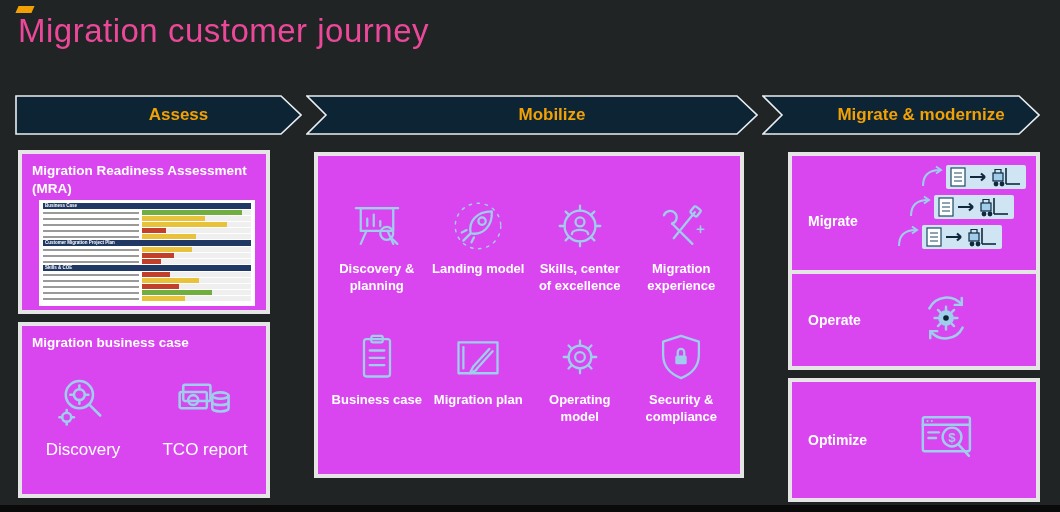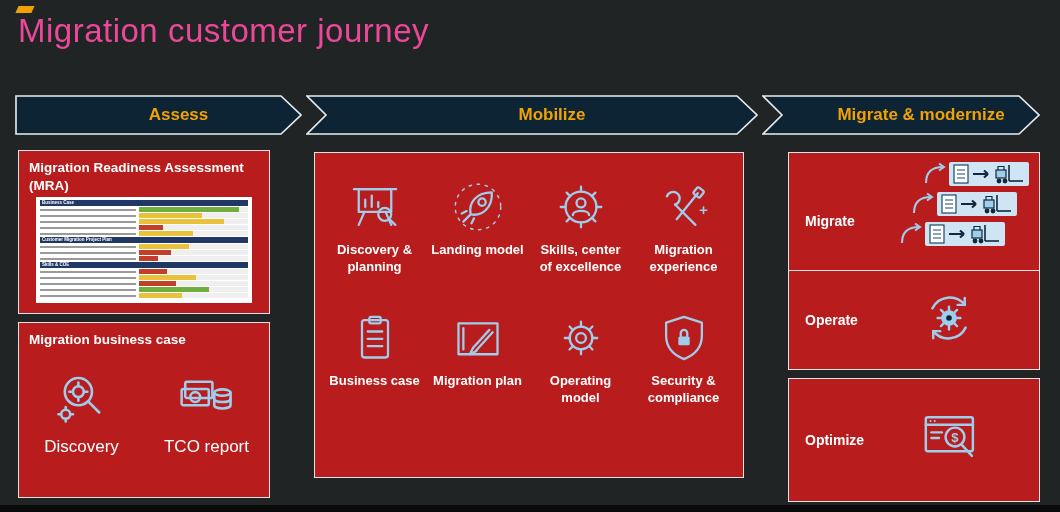--- a/index.html
+++ b/index.html
@@ -14,21 +14,21 @@
   
   .phase{position:absolute;top:95px;height:40px;}
   .phase svg{position:absolute;left:0;top:0;}
   .phase .lbl{position:absolute;inset:0;display:flex;align-items:center;justify-content:center;
               color:#f2a104;font-weight:bold;font-size:17px;margin-left:40px;}
   .phase-assess{left:15px;width:287px;}
   .phase-mobilize{left:306px;width:452px;}
   .phase-mm{left:762px;width:278px;}
 
   
-  .box{position:absolute;background:#b91c1c;border:1px solid #e5e5e5;box-sizing:border-box;}
+  .box{position:absolute;background:#d946ef;border:4px solid #e5e5e5;box-sizing:border-box;}
   .box-title{color:#fff;font-weight:bold;font-size:13.5px;line-height:1.3;padding:8px 10px 0;}
 
   
   .box-mra{left:18px;top:150px;width:252px;height:164px;}
   .mra-table{position:absolute;left:17px;top:46px;width:216px;height:106px;background:#ffffff;
              padding:3px 4px;box-sizing:border-box;display:flex;flex-direction:column;gap:1px;
              overflow:hidden;}
   .mra-row.header{background:#1f3864;color:#fff;font-size:4.5px;font-weight:bold;height:6px;
                   line-height:6px;padding-left:2px;overflow:hidden;flex:none;}
   .mra-row.bar{display:flex;align-items:center;height:5px;flex:none;}
@@ -36,21 +36,21 @@
   .mra-barwrap{flex:1;height:4.5px;background:#efefef;}
   .mra-bar{display:block;height:100%;}
 
   .box-bizcase{left:18px;top:322px;width:252px;height:176px;}
   .bc-items{position:absolute;left:0;right:0;top:46px;display:flex;justify-content:space-around;}
   .bc-item{display:flex;flex-direction:column;align-items:center;width:46%;}
   .bc-label{margin-top:6px;color:#fff;font-weight:normal;font-size:17px;text-align:center;}
 
   
   .box-mobilize{left:314px;top:152px;width:430px;height:326px;}
-  .mob-grid{position:absolute;left:8px;right:8px;top:16px;display:grid;
+  .mob-grid{position:absolute;left:8px;right:8px;top:32px;display:grid;
             grid-template-columns:repeat(4,1fr);row-gap:24px;}
   .mob-cell{display:flex;flex-direction:column;align-items:center;}
   .mob-iconwrap{height:64px;display:flex;align-items:flex-end;justify-content:center;}
   .mob-label{margin-top:9px;text-align:center;color:#fff;font-weight:bold;font-size:13px;
              line-height:1.3;max-width:96px;}
 
   
   .box-migrate{left:788px;top:152px;width:252px;height:138px;}
   .box-operate{left:788px;top:270px;width:252px;height:100px;}
   .box-optimize{left:788px;top:378px;width:252px;height:124px;}

